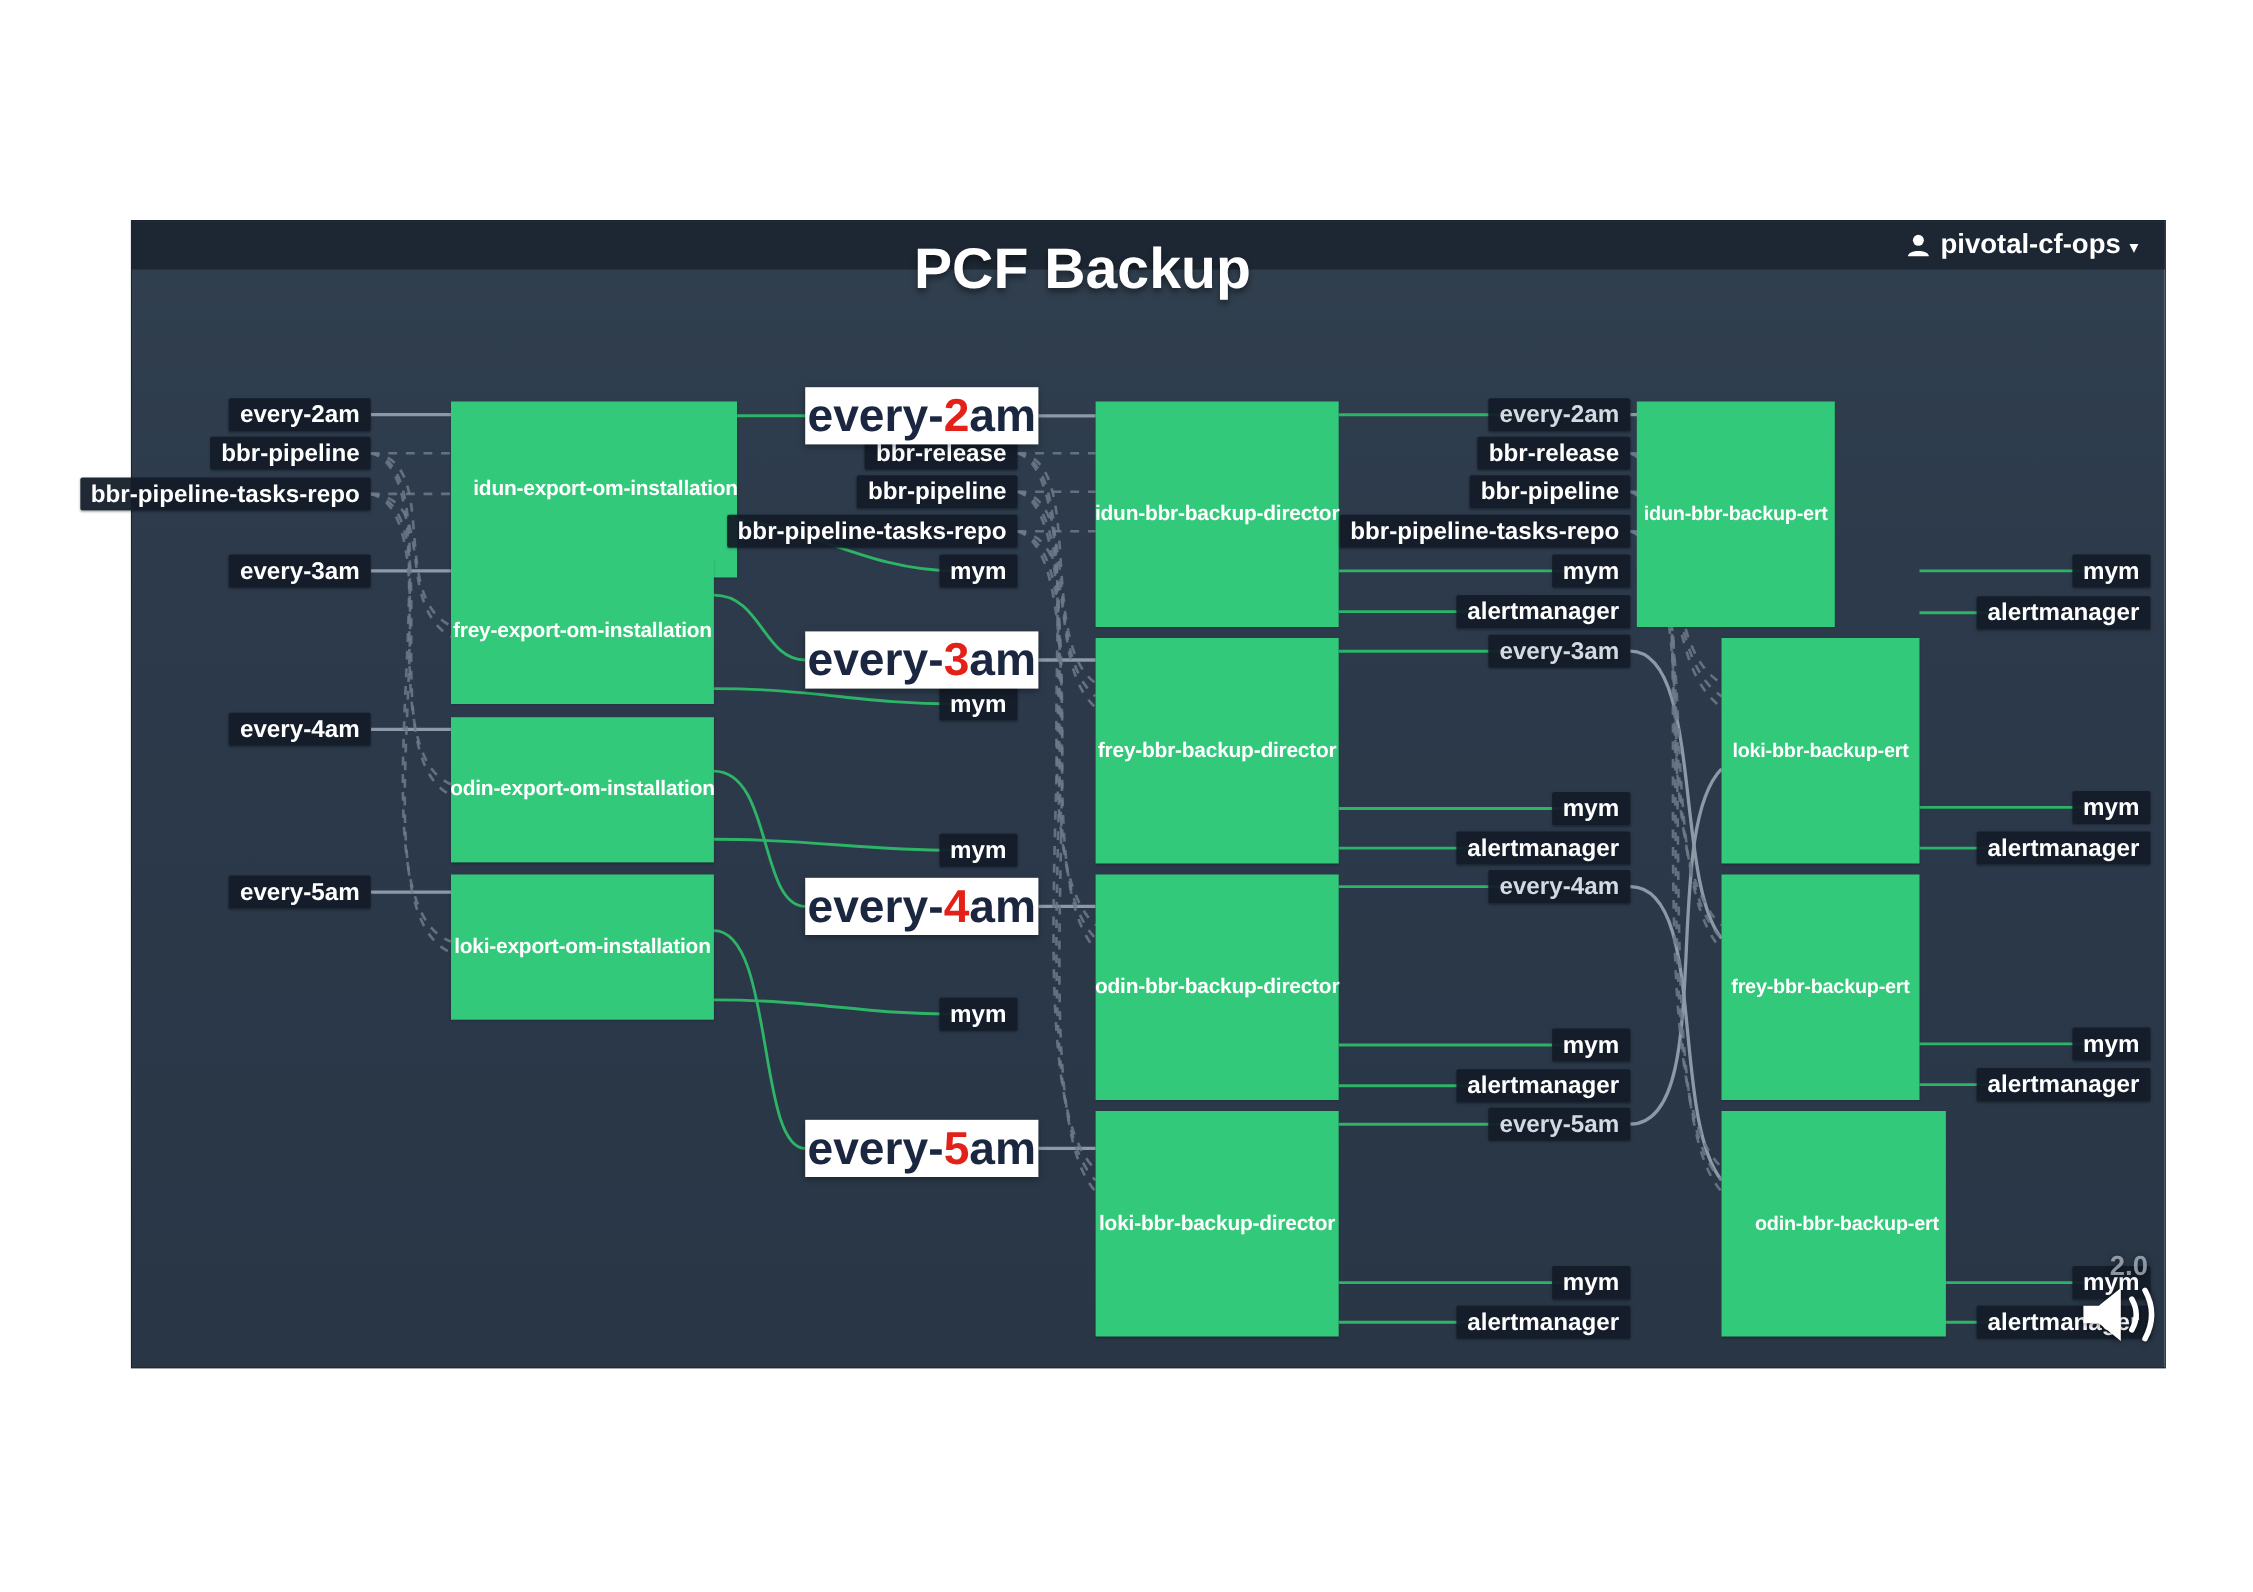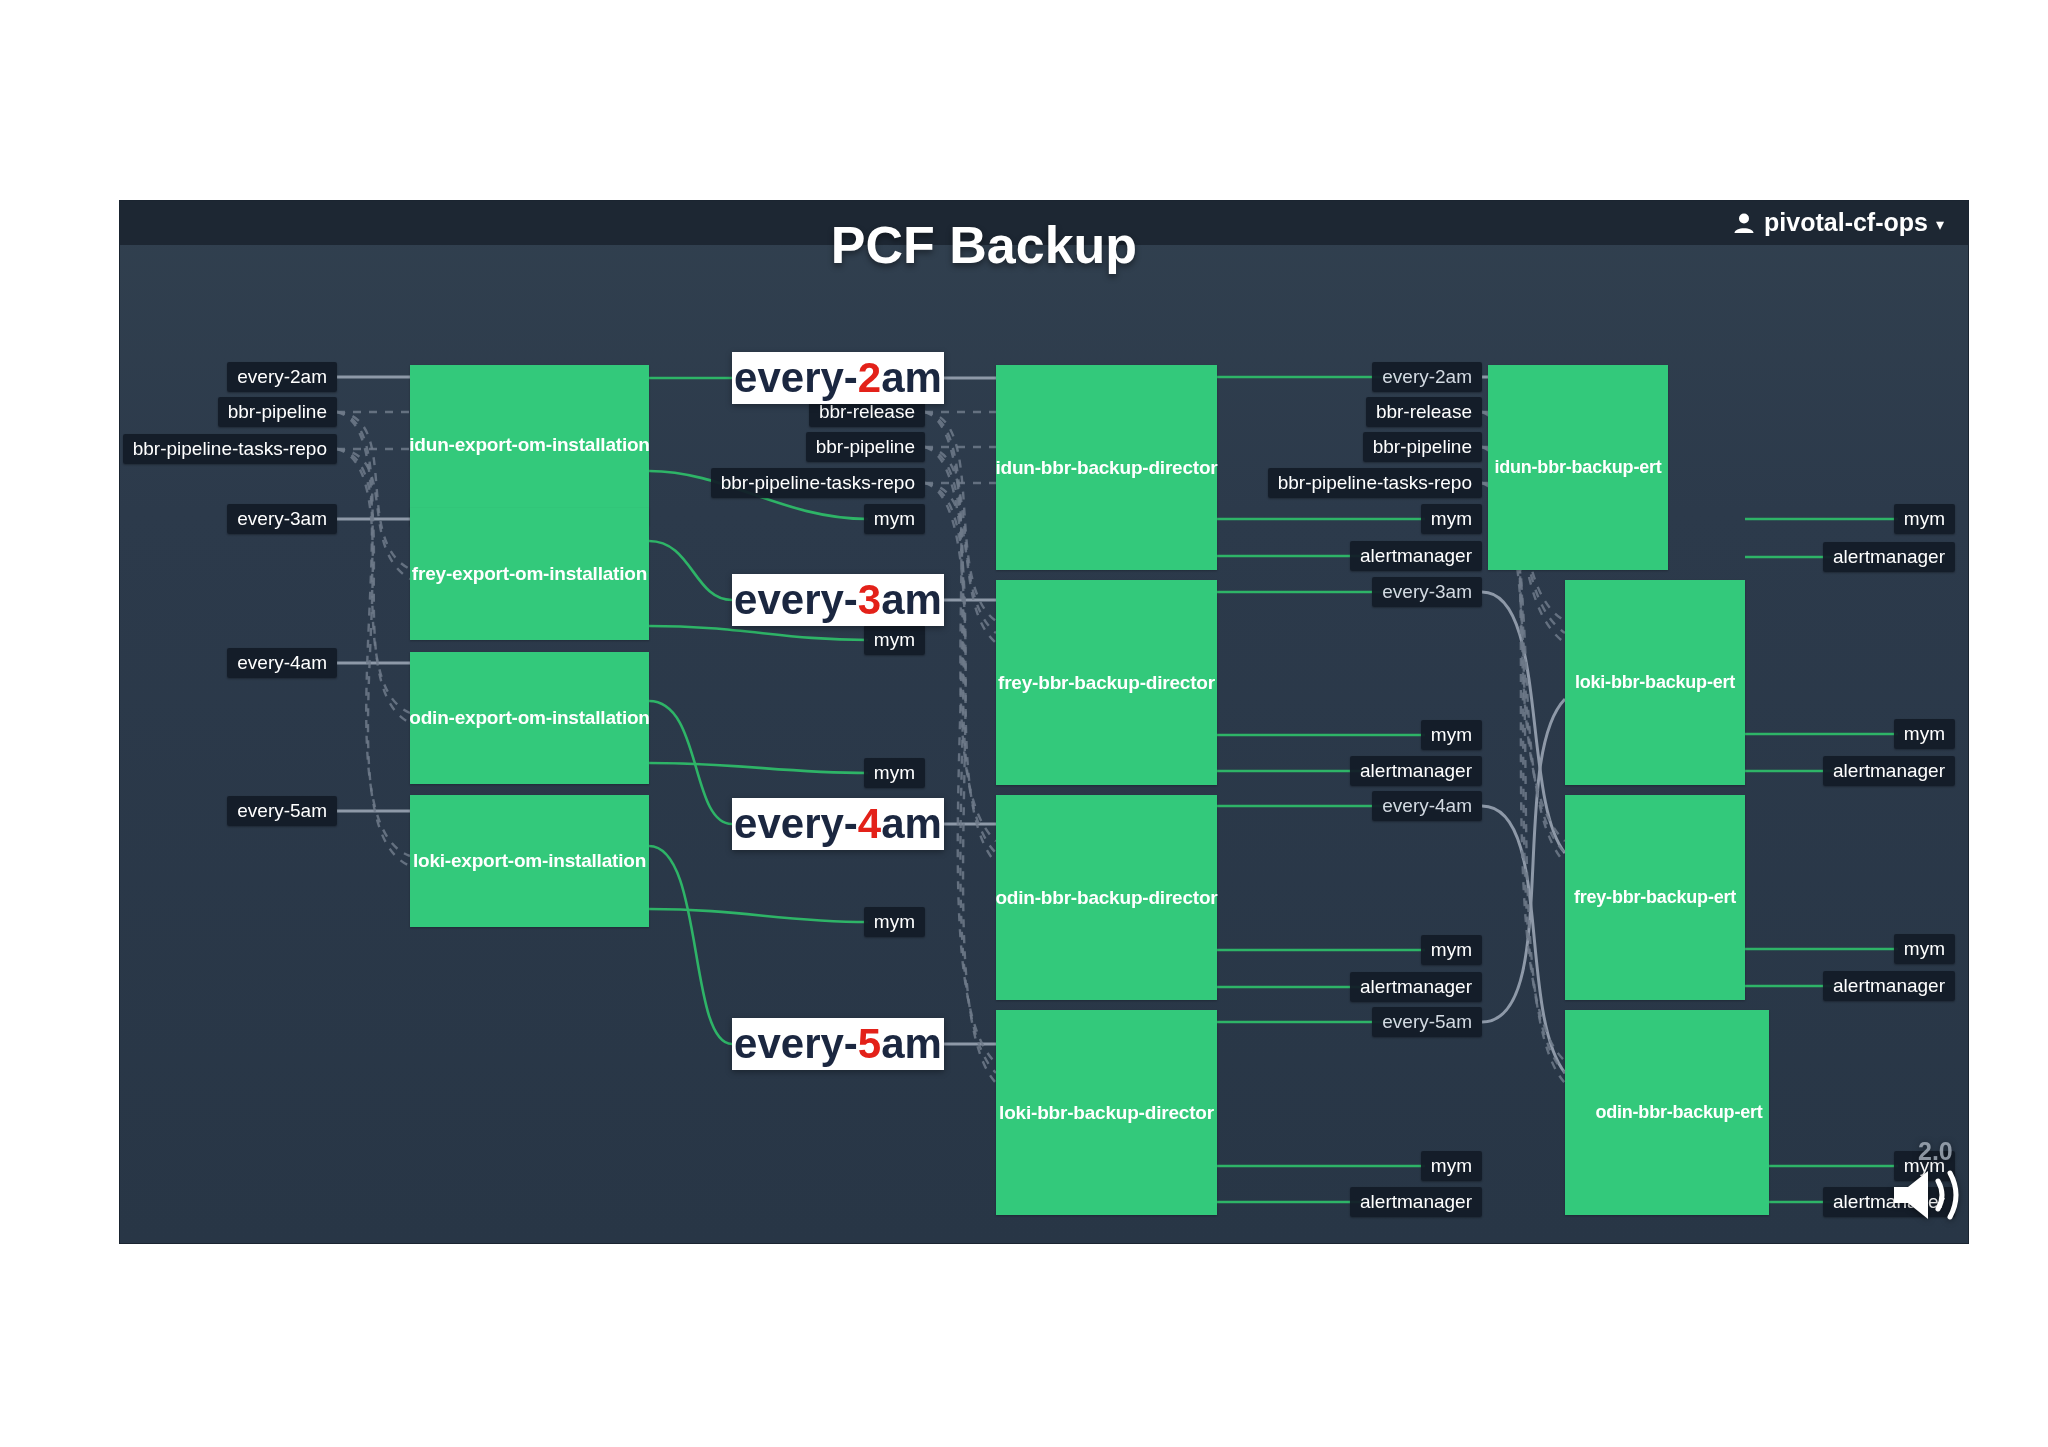--- a/index.html
+++ b/index.html
@@ -17,22 +17,22 @@
   #usermenu .caret{font-size:16px;position:relative;top:2px;}
   svg.edges{position:absolute;left:0;top:0;pointer-events:none;}
   .edge-gray{stroke:#8e99a8;stroke-width:3;fill:none;}
   .edge-green{stroke:#2eb467;stroke-width:2.6;fill:none;}
   .edge-dash{stroke:#6e7a8a;stroke-width:2.4;fill:none;stroke-dasharray:8 8;opacity:0.85;}
   .job{position:absolute;background:#33c97b;color:#ffffff;font-weight:bold;
        display:flex;align-items:center;justify-content:center;text-align:center;
        font-size:19px;letter-spacing:-0.2px;white-space:nowrap;
        box-shadow:0 1px 2px rgba(0,0,0,0.25);}
   .job.narrow{font-size:18px;}
-  .res{position:absolute;background:rgba(19,28,39,0.94);color:#ffffff;font-weight:normal;
-       font-size:19px;line-height:30px;height:30px;padding:0 10px;border-radius:2px;
+  .res{position:absolute;background:rgba(19,28,39,0.94);color:#ffffff;font-weight:bold;
+       font-size:22px;line-height:30px;height:30px;padding:0 10px;border-radius:2px;
        white-space:nowrap;box-shadow:0 1px 2px rgba(0,0,0,0.3);}
   .res.muted{color:#d3dae2;}
   .annot{position:absolute;background:#ffffff;color:#1b2740;font-weight:bold;
          font-size:42px;display:flex;align-items:center;justify-content:center;
          box-shadow:0 2px 6px rgba(0,0,0,0.35);}
   .annot .digit{color:#e32119;}
   #speaker{position:absolute;display:flex;align-items:center;
            filter:drop-shadow(0 1px 3px rgba(0,0,0,0.5));}
   #speaker .badge{position:absolute;top:-26px;left:28px;color:#aab4c0;font-size:25px;
                   font-weight:bold;opacity:0.8;}
@@ -120,21 +120,21 @@
           <path d="M1097,1001 H1245" class="edge-green"></path>
           <path d="M1625,318 H1778" class="edge-green"></path>
           <path d="M1625,356 H1718" class="edge-green"></path>
           <path d="M1625,533 H1778" class="edge-green"></path>
           <path d="M1625,570 H1718" class="edge-green"></path>
           <path d="M1625,748 H1778" class="edge-green"></path>
           <path d="M1625,785 H1718" class="edge-green"></path>
           <path d="M1625,965 H1778" class="edge-green"></path>
           <path d="M1625,1001 H1718" class="edge-green"></path>
         </svg>
-        <div class="job" style="left: 290px; top: 164px; width: 239px; height: 160px;">idun-export-om-installation</div>
+        <div class="job" style="left: 290px; top: 164px; width: 239px; height: 160px; padding-left: 21px;">idun-export-om-installation</div>
         <div class="job" style="left: 290px; top: 307px; width: 239px; height: 132px;">frey-export-om-installation</div>
         <div class="job" style="left: 290px; top: 451px; width: 239px; height: 132px;">odin-export-om-installation</div>
         <div class="job" style="left: 290px; top: 594px; width: 239px; height: 132px;">loki-export-om-installation</div>
         <div class="job" style="left: 876px; top: 164px; width: 221px; height: 205px;">idun-bbr-backup-director</div>
         <div class="job" style="left: 876px; top: 379px; width: 221px; height: 205px;">frey-bbr-backup-director</div>
         <div class="job" style="left: 876px; top: 594px; width: 221px; height: 205px;">odin-bbr-backup-director</div>
         <div class="job" style="left: 876px; top: 809px; width: 221px; height: 205px;">loki-bbr-backup-director</div>
         <div class="job narrow" style="left: 1368px; top: 164px; width: 180px; height: 205px;">idun-bbr-backup-ert</div>
         <div class="job narrow" style="left: 1445px; top: 379px; width: 180px; height: 205px;">loki-bbr-backup-ert</div>
         <div class="job narrow" style="left: 1445px; top: 594px; width: 180px; height: 205px;">frey-bbr-backup-ert</div>

